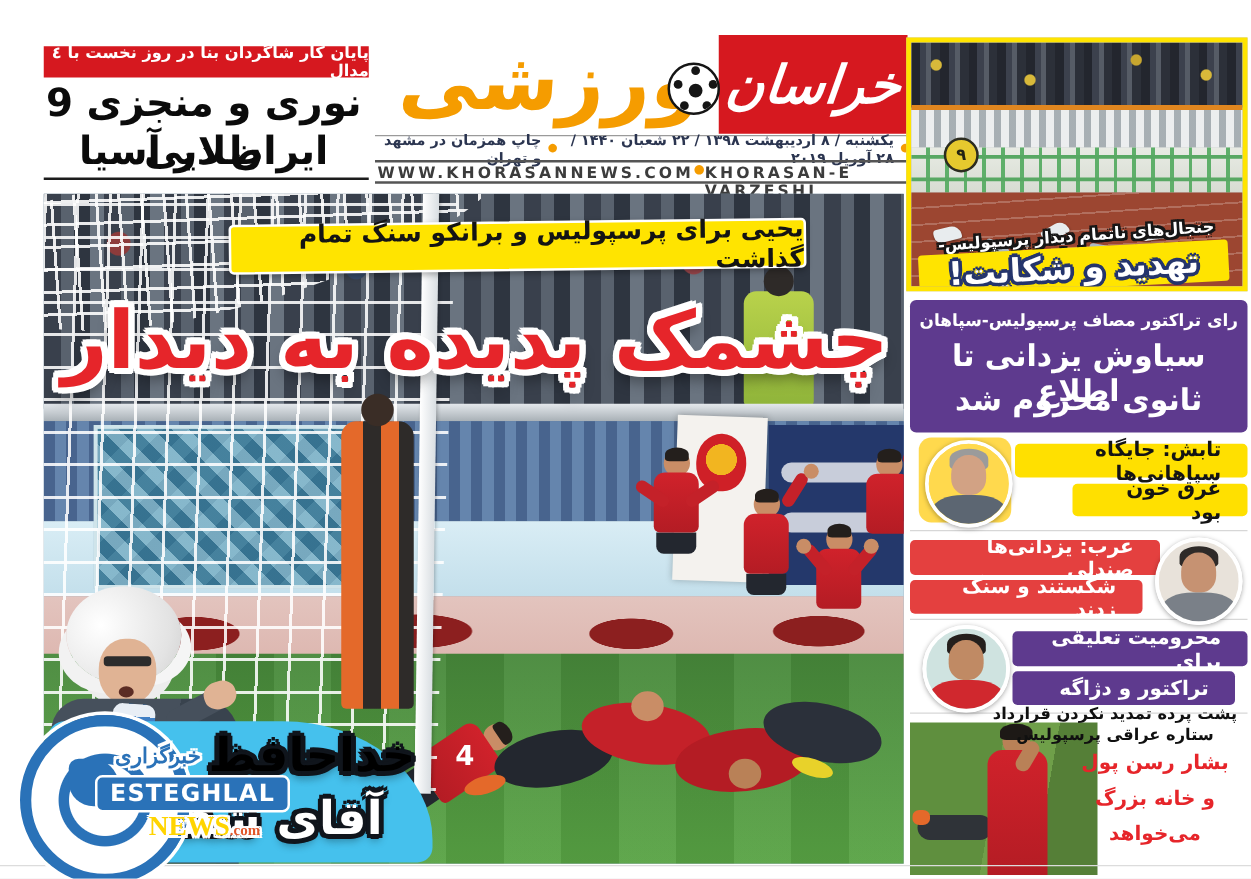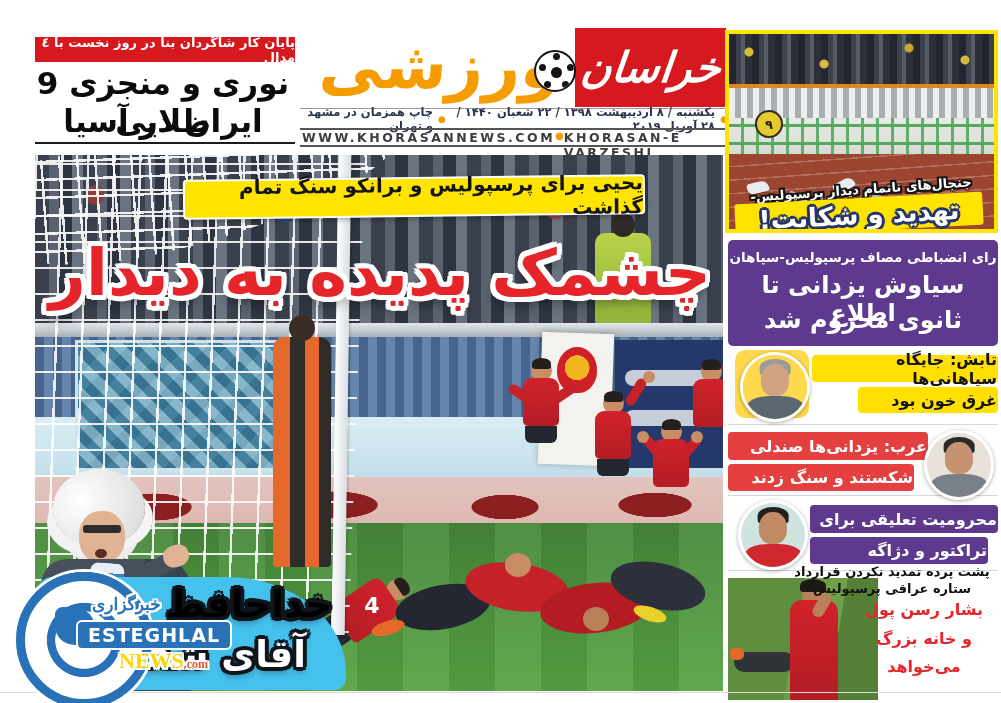--- a/index.html
+++ b/index.html
@@ -84,21 +84,21 @@
 
   
   .purplebox{left:728px;top:240px;width:270px;height:106px;background:#5e3a8e;border-radius:5px;color:#fff;}
   .pb-kicker{left:0;top:9px;width:100%;font-size:13.5px;font-weight:bold;}
   .pb-l1{left:0;top:31px;width:100%;font-size:24px;font-weight:bold;}
   .pb-l2{left:0;top:66px;width:100%;font-size:24px;font-weight:bold;}
 
   
   .divider{left:728px;width:270px;height:1px;background:#d7d7d7;}
   .strip{position:absolute;border-radius:4px;display:flex;align-items:center;
-         font-weight:bold;box-sizing:border-box;padding:0 1px;}
+         font-weight:bold;box-sizing:border-box;padding:0 21px;}
   .strip.y{background:#ffe000;color:#141414;font-size:16px;}
   .strip.r{background:#e4403f;color:#fff;font-size:16px;}
   .strip.p{background:#5e3a8e;color:#fff;font-size:16px;}
 
   .circ{position:absolute;width:64px;height:64px;border-radius:50%;border:3px solid #fff;
         box-shadow:0 1px 4px rgba(0,0,0,.35);overflow:hidden;z-index:2;}
   .circ .bg{position:absolute;inset:0;}
   .circ .hd{position:absolute;left:50%;top:14%;width:44%;height:50%;transform:translateX(-50%);
         background:#d2a284;border-radius:48% 48% 42% 42%;}
   .circ .hair{position:absolute;left:50%;top:7%;width:48%;height:26%;transform:translateX(-50%);
@@ -263,21 +263,21 @@
       <div class="tr-seat" style="left:104px;top:26px;transform:rotate(-30deg);"></div>
       <div class="tr-seat" style="left:142px;top:42px;transform:rotate(10deg);background:#aebac2;"></div>
       <div class="tr-seat" style="left:182px;top:27px;transform:rotate(-8deg);"></div>
       <div class="tr-seat" style="left:218px;top:44px;transform:rotate(30deg);background:#aebac2;"></div>
     </div>
     <div class="abs tr-cap ctr rtl ob">جنجال‌های ناتمام دیدار پرسپولیس-سپاهان</div>
     <div class="abs tr-head rtl onavy">تهدید و شکایت!</div>
   </div>
 
   <div class="abs purplebox">
-    <div class="abs pb-kicker ctr rtl">رای انضباطی مصاف پرسپولیس-سپاهان</div>
+    <div class="abs pb-kicker ctr rtl">رای تراکتور مصاف پرسپولیس-سپاهان</div>
     <div class="abs pb-l1 ctr rtl">سیاوش یزدانی تا اطلاع</div>
     <div class="abs pb-l2 ctr rtl">ثانوی محروم شد</div>
   </div>
 
   <div class="yellow-disc"></div>
   <div class="circ" style="left:740px;top:352px;">
     <div class="bg" style="background:#ffd94d;"></div>
     <div class="hair" style="background:#9b9b9b;"></div>
     <div class="hd"></div>
     <div class="bd" style="background:#5c6672;"></div>

